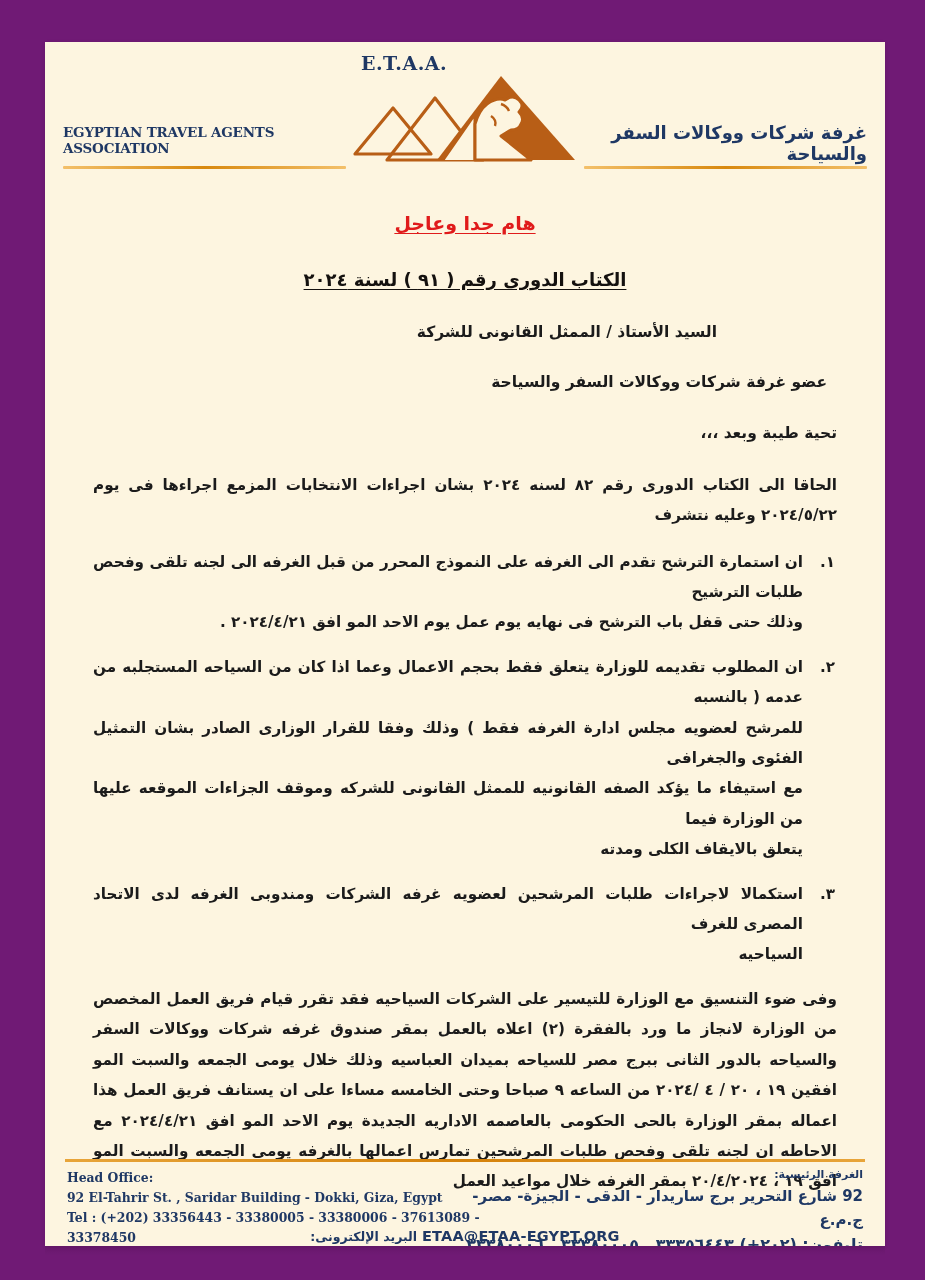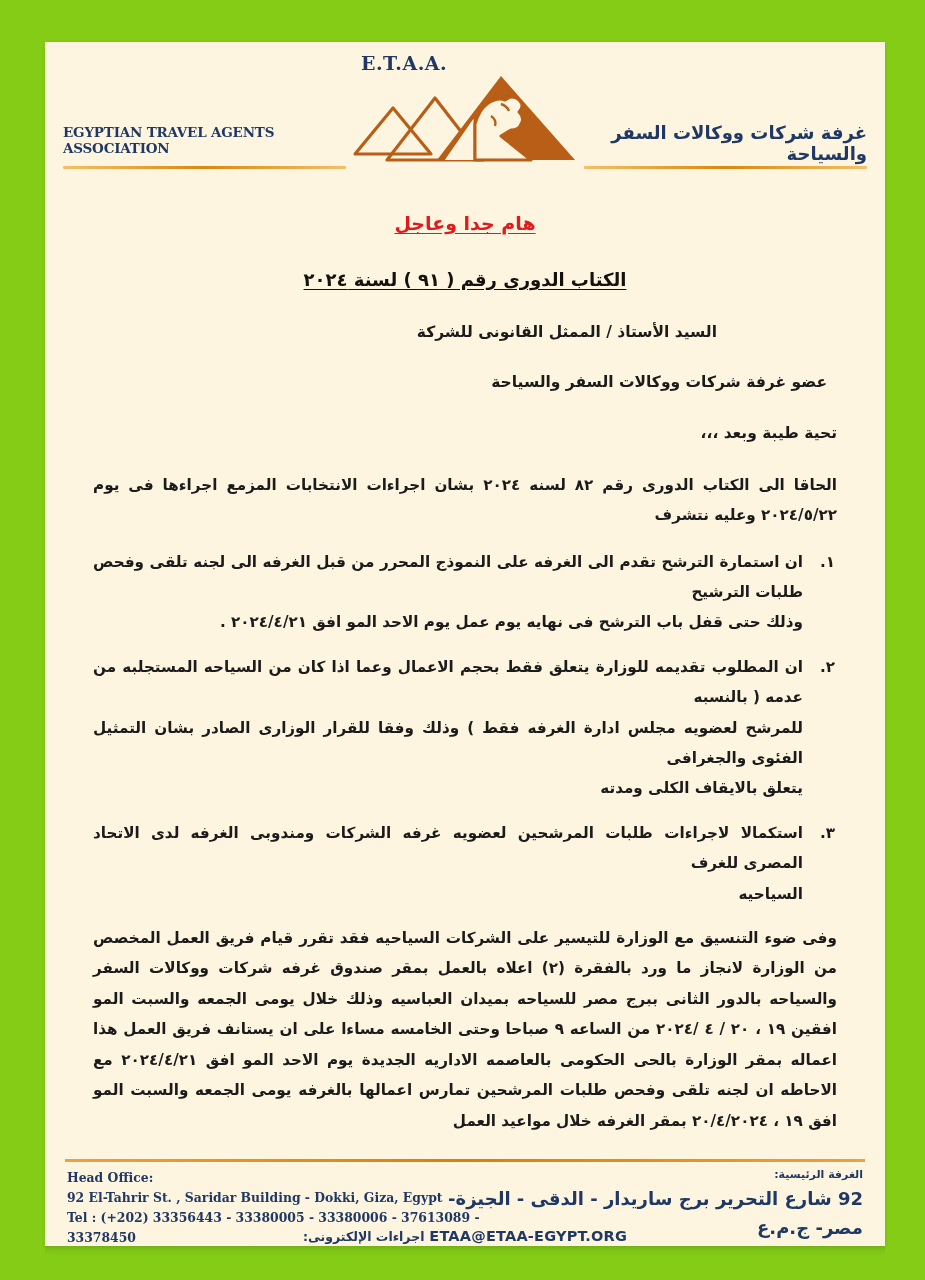--- a/index.html
+++ b/index.html
@@ -9,21 +9,21 @@
     background: #eeeef2;
     width: 925px;
     height: 1280px;
     overflow: hidden;
     font-family: "DejaVu Sans", "Liberation Sans", sans-serif;
   }
   .page-wrap {
     width: 925px;
     height: 1280px;
     position: relative;
-    background: #84cc16;
+    background: #701a75;
     box-sizing: border-box;
   }
   .sheet {
     position: absolute;
     left: 45px;
     top: 42px;
     width: 840px;
     height: 1204px;
     background: #fdf5e0;
     box-shadow: 0 1px 4px rgba(0,0,0,0.10);
@@ -218,21 +218,21 @@
     top: 4px;
     width: 430px;
     direction: rtl;
     text-align: right;
     color: #1f3864;
     font-weight: bold;
     font-size: 12.2px;
     line-height: 1.62;
   }
   .foot-ar .ar-head { font-size: 11px; text-align: right; }
-  .foot-ar .ar-addr { font-size: 18px; }
+  .foot-ar .ar-addr { font-size: 15px; }
   .foot-ar .ar-tel  { font-size: 16px; letter-spacing: 0.3px; }
   .foot-ar .ar-fax  { font-size: 11.6px; letter-spacing: 0.3px; }
   .foot-email {
     position: absolute;
     left: 0;
     bottom: 2px;
     width: 840px;
     text-align: center;
     direction: rtl;
     color: #1f3864;
@@ -294,20 +294,21 @@
       <ol class="items">
         <li>
           <span class="marker">١.</span>
           <span>ان استمارة الترشح تقدم الى الغرفه على النموذج المحرر من قبل الغرفه الى لجنه تلقى وفحص طلبات الترشيح</span>
           <span class="tail">وذلك حتى قفل باب الترشح فى نهايه يوم عمل يوم الاحد المو افق ٢٠٢٤/٤/٢١ .</span>
         </li>
         <li>
           <span class="marker">٢.</span>
           <span>ان المطلوب تقديمه للوزارة يتعلق فقط بحجم الاعمال وعما اذا كان من السياحه المستجلبه من عدمه ( بالنسبه</span>
           <span class="tail">للمرشح لعضويه مجلس ادارة الغرفه فقط ) وذلك وفقا للقرار الوزارى الصادر بشان التمثيل الفئوى والجغرافى</span>
+          <span class="tail">مع استيفاء ما يؤكد الصفه القانونيه للممثل القانونى للشركه وموقف الجزاءات الموقعه عليها من الوزارة فيما</span>
           <span class="tail">يتعلق بالايقاف الكلى ومدته</span>
         </li>
         <li>
           <span class="marker">٣.</span>
           <span>استكمالا لاجراءات طلبات المرشحين لعضويه غرفه الشركات ومندوبى الغرفه لدى الاتحاد المصرى للغرف</span>
           <span class="tail">السياحيه</span>
         </li>
       </ol>
 
       <div class="para">
@@ -333,20 +334,20 @@
         </div>
         <div class="foot-ar">
           <div class="ar-head">الغرفة الرئيسية:</div>
           <div class="ar-addr">92 شارع التحرير برج ساريدار - الدقى - الجيزة- مصر- ج.م.ع</div>
           <div class="ar-tel">تليفون: (٢٠٢+) ٣٣٣٥٦٤٤٣ ـ ٣٣٣٨٠٠٠٥ ـ ٣٣٣٨٠٠٠٦ ـ ٣٧٦١٣٠٨٩ ـ ٣٣٣٧٨٤٥٠</div>
           <div class="ar-tel">٣٣٣٧٨٤٣٨ ـ ٣٣٣٧٨٤٣٧٣ ـ ٣٣٣٧٨٤١٧ ـ ٣٧٤٩٥٦٧٦ ـ ٣٧٦١٠٤٠٧</div>
           <div class="ar-fax">فاكس: (٢٠٢+) 47438830 ـ ٣٧٤٩٠٢٢٣</div>
         </div>
         <div class="foot-email">
           <span class="mail">ETAA@ETAA-EGYPT.ORG</span>
-          <span class="lbl">اجراءات الإلكترونى:</span>
+          <span class="lbl">البريد الإلكترونى:</span>
         </div>
       </div>
     </div>
 
   </div>
   <div class="sheet-foot-shadow"></div>
 </div>
 
 </body></html>

